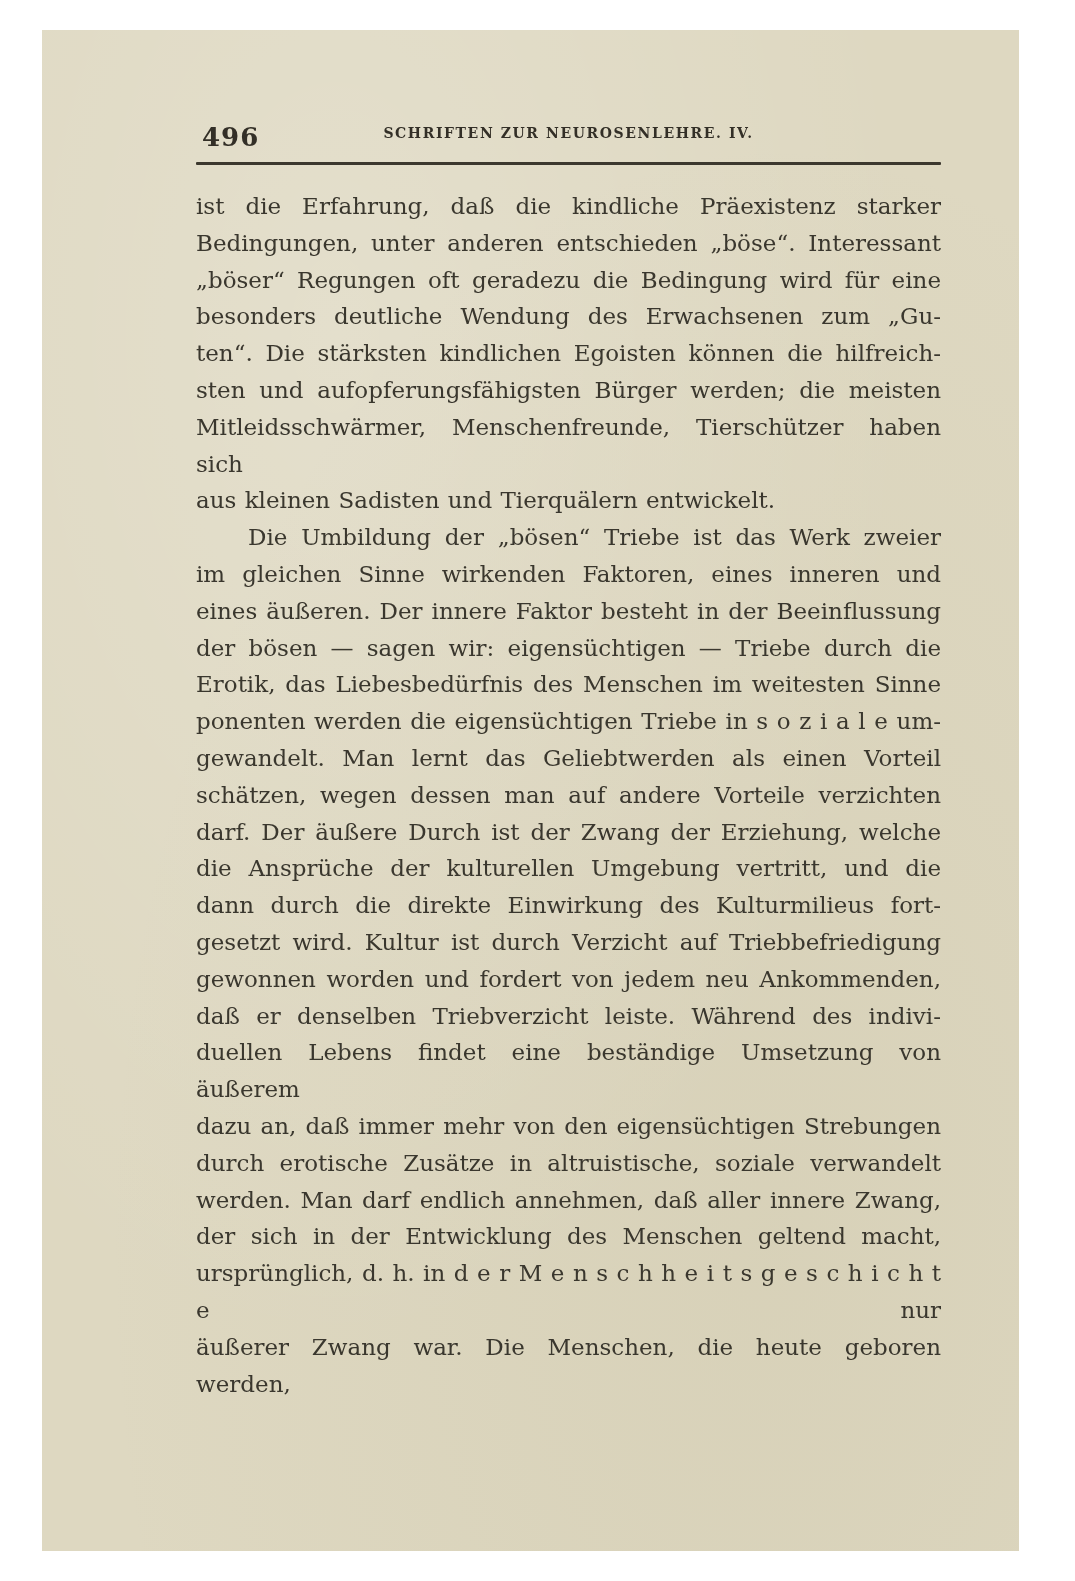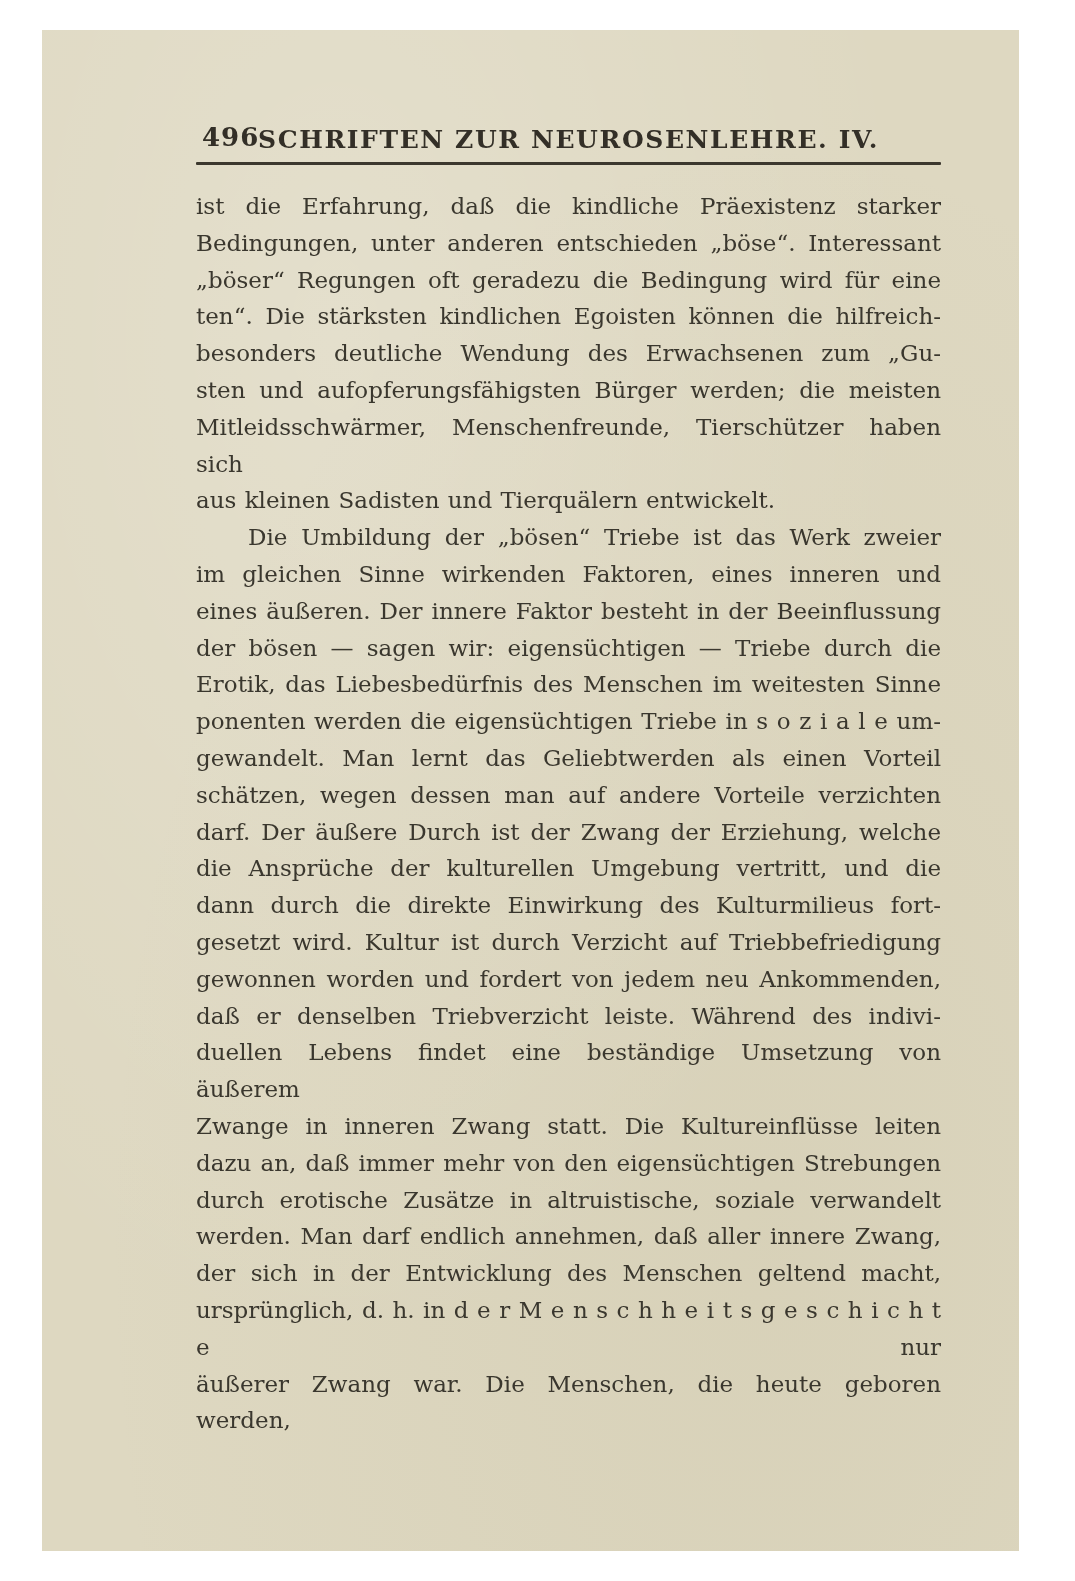--- a/index.html
+++ b/index.html
@@ -40,21 +40,21 @@
     font-size: 26px;
     font-weight: bold;
     letter-spacing: 1px;
     color: #332f27;
   }
   .running-title {
     position: absolute;
     left: 50%;
     top: 3px;
     transform: translateX(-50%);
-    font-size: 25px;
+    font-size: 14px;
     font-weight: bold;
     letter-spacing: 1.6px;
     white-space: nowrap;
     color: #332f27;
   }
   .header-rule {
     position: absolute;
     left: 154px;
     top: 132px;
     width: 745px;
@@ -92,43 +92,42 @@
   <div class="page-header">
     <span class="page-number">496</span>
     <span class="running-title">SCHRIFTEN ZUR NEUROSENLEHRE. IV.</span>
   </div>
   <div class="header-rule"></div>
   <div class="body-text">
       <div class="para">
         <div class="line">ist die Erfahrung, daß die kindliche Präexistenz starker</div>
         <div class="line">Bedingungen, unter anderen entschieden „böse“. Interessant</div>
         <div class="line">„böser“ Regungen oft geradezu die Bedingung wird für eine</div>
+        <div class="line">besonders deutliche Wendung des Erwachsenen zum „Gu-</div>
         <div class="line">ten“. Die stärksten kindlichen Egoisten können die hilfreich-</div>
-        <div class="line">besonders deutliche Wendung des Erwachsenen zum „Gu-</div>
         <div class="line">sten und aufopferungsfähigsten Bürger werden; die meisten</div>
         <div class="line">Mitleidsschwärmer, Menschenfreunde, Tierschützer haben sich</div>
         <div class="line para-end">aus kleinen Sadisten und Tierquälern entwickelt.</div>
       </div>
       <div class="para">
         <div class="line indent">Die Umbildung der „bösen“ Triebe ist das Werk zweier</div>
         <div class="line">im gleichen Sinne wirkenden Faktoren, eines inneren und</div>
         <div class="line">eines äußeren. Der innere Faktor besteht in der Beeinflussung</div>
         <div class="line">der bösen — sagen wir: eigensüchtigen — Triebe durch die</div>
         <div class="line">Erotik, das Liebesbedürfnis des Menschen im weitesten Sinne</div>
         <div class="line">ponenten werden die eigensüchtigen Triebe in s o z i a l e um-</div>
         <div class="line">gewandelt. Man lernt das Geliebtwerden als einen Vorteil</div>
         <div class="line">schätzen, wegen dessen man auf andere Vorteile verzichten</div>
         <div class="line">darf. Der äußere Durch ist der Zwang der Erziehung, welche</div>
         <div class="line">die Ansprüche der kulturellen Umgebung vertritt, und die</div>
         <div class="line">dann durch die direkte Einwirkung des Kulturmilieus fort-</div>
         <div class="line">gesetzt wird. Kultur ist durch Verzicht auf Triebbefriedigung</div>
         <div class="line">gewonnen worden und fordert von jedem neu Ankommenden,</div>
         <div class="line">daß er denselben Triebverzicht leiste. Während des indivi-</div>
         <div class="line">duellen Lebens findet eine beständige Umsetzung von äußerem</div>
-        <div class="line">Zwange in inneren Zwang statt. Die Kultureinflüsse leiten</div>
         <div class="line">dazu an, daß immer mehr von den eigensüchtigen Strebungen</div>
         <div class="line">durch erotische Zusätze in altruistische, soziale verwandelt</div>
         <div class="line">werden. Man darf endlich annehmen, daß aller innere Zwang,</div>
         <div class="line">der sich in der Entwicklung des Menschen geltend macht,</div>
         <div class="line">ursprünglich, d. h. in d e r  M e n s c h h e i t s g e s c h i c h t e  nur</div>
         <div class="line">äußerer Zwang war. Die Menschen, die heute geboren werden,</div>
       </div>
     </div>
 </div>
 

